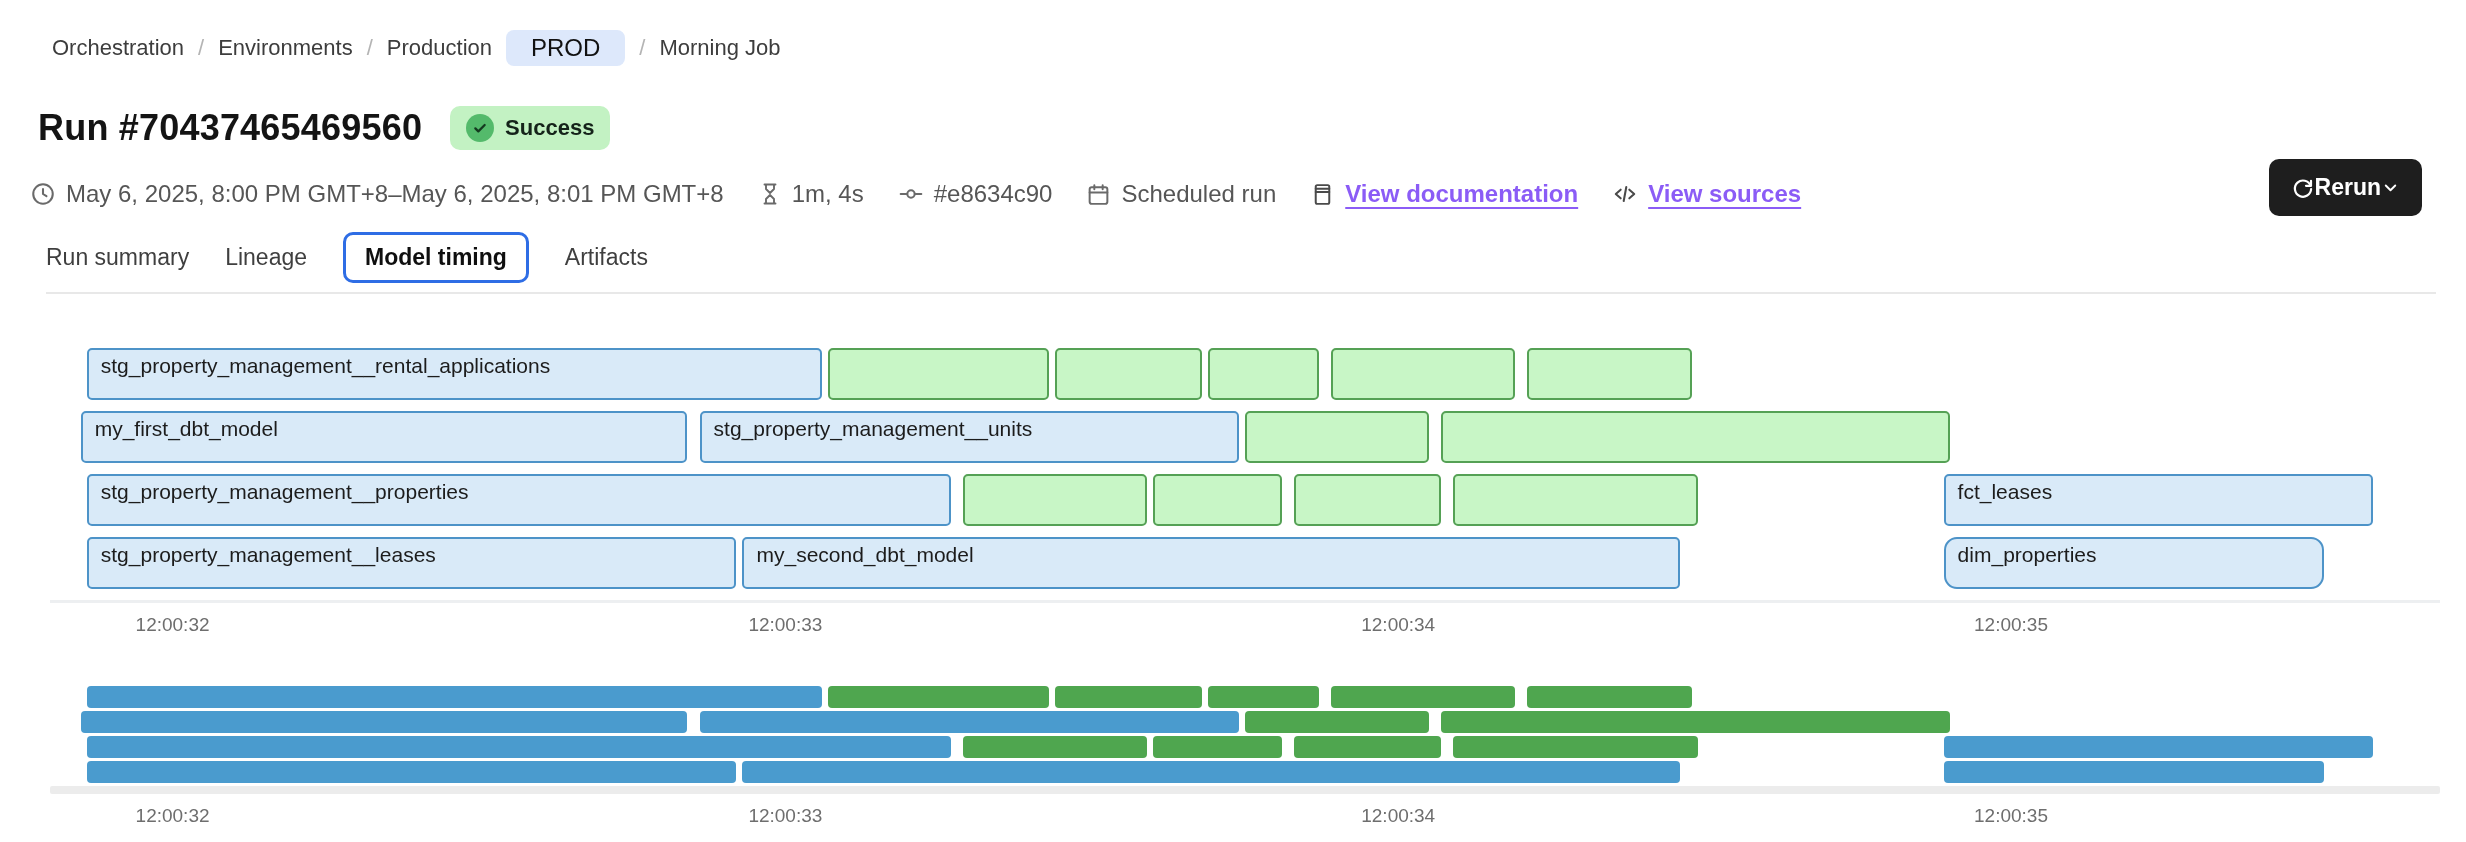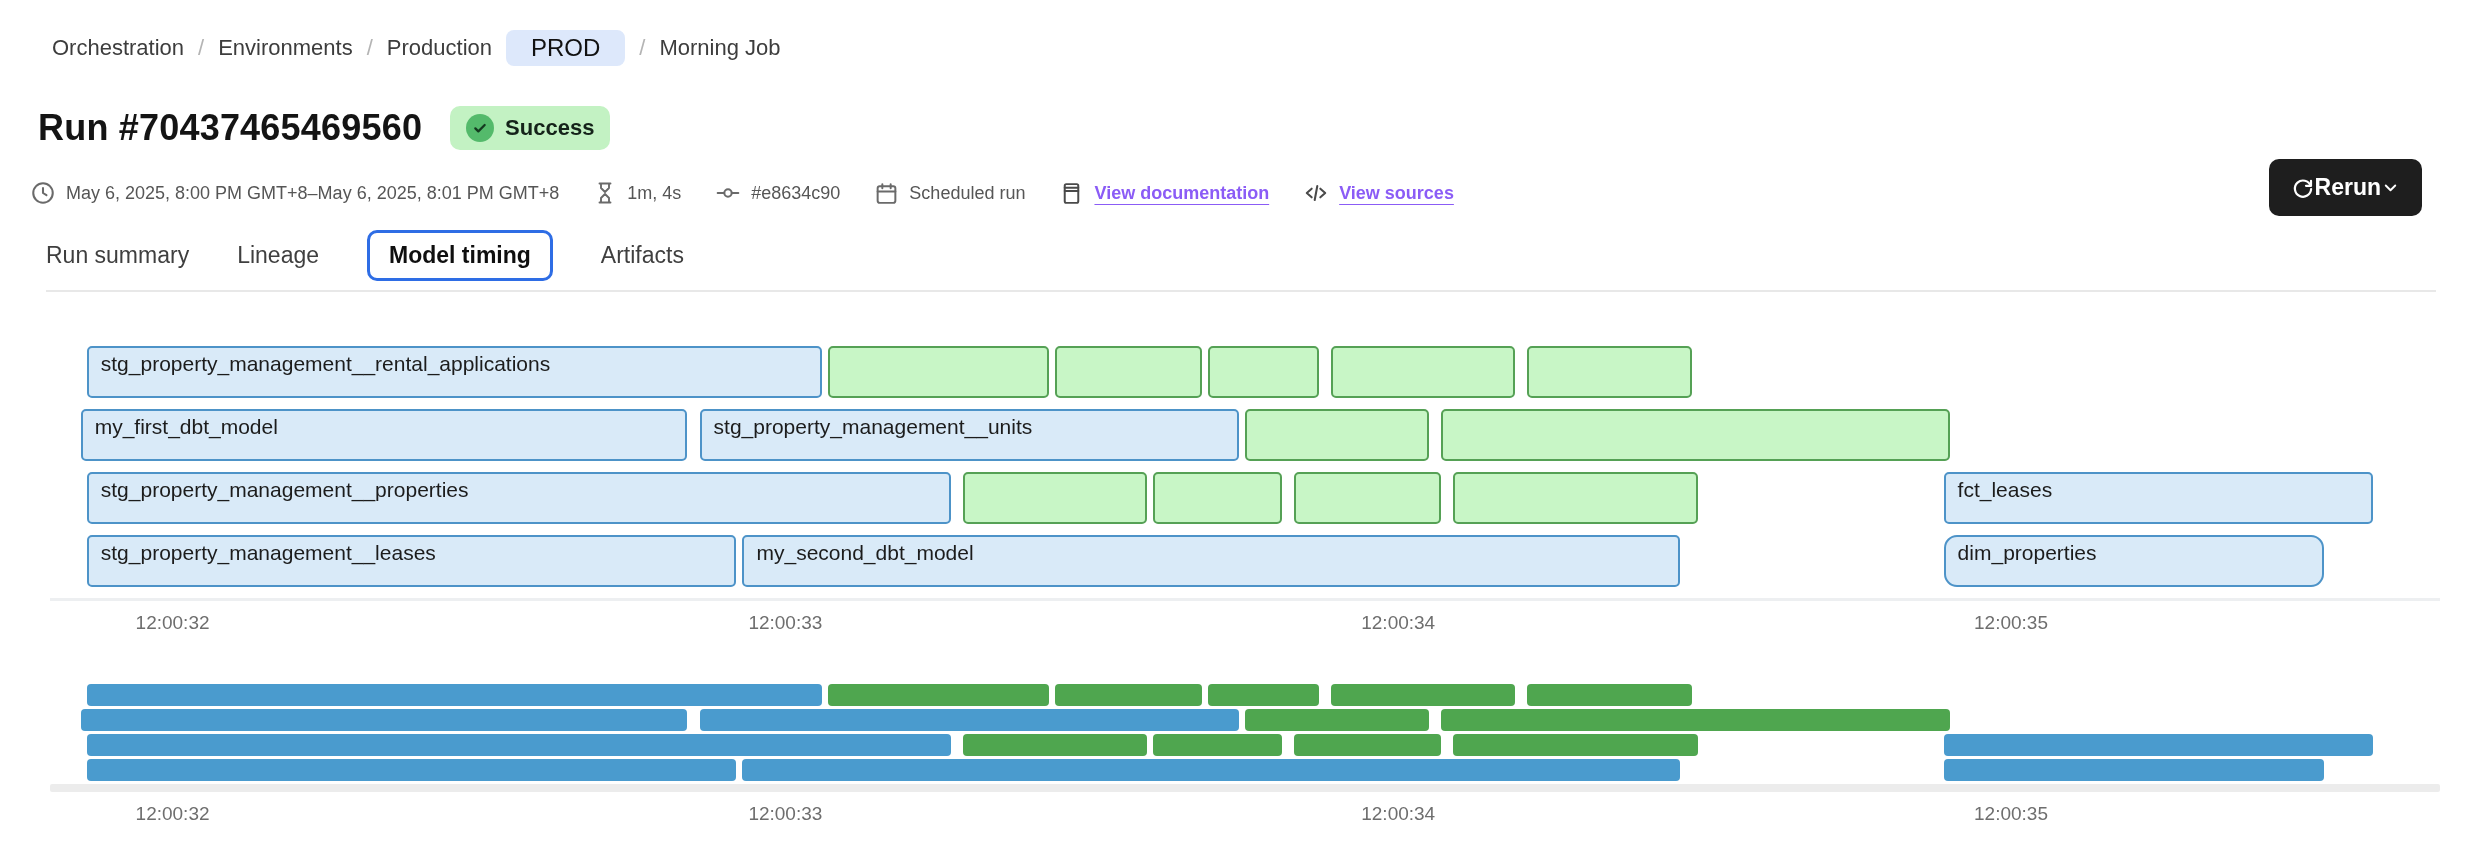--- a/index.html
+++ b/index.html
@@ -23,28 +23,28 @@
   .status-badge .dot { width: 28px; height: 28px; border-radius: 50%;
     background: var(--success-icon); display: flex; align-items: center; justify-content: center; }
 
   .rerun-btn { position: absolute; top: 129px; right: 44px; height: 57px;
     background: var(--rerun-bg); color: #fff; border: none; border-radius: 10px;
     display: flex; align-items: center; padding: 0 22px;
     font-family: inherit; font-size: 23px; font-weight: 700; cursor: pointer; }
 
   
   .meta-row { margin: 30px 0 0 30px; display: flex; align-items: center; gap: 34px;
-    font-size: 18px; color: #565656; }
+    font-size: 24px; color: #565656; }
   .meta-item { display: flex; align-items: center; gap: 10px; white-space: nowrap; }
   .meta-item svg { flex: 0 0 auto; }
   .meta-link { color: #8b5cf6; font-weight: 600; text-decoration: underline;
     text-underline-offset: 5px; cursor: pointer; }
 
   
-  .tabs { margin: 24px 30px 0 46px; display: flex; align-items: center; gap: 48px;
+  .tabs { margin: 24px 30px 0 46px; display: flex; align-items: center; gap: 36px;
     border-bottom: 2px solid #e8e8e8; padding-bottom: 9px; }
   .tab { font-size: 23px; color: #3f3f3f; font-weight: 500; cursor: pointer; padding: 9px 0; }
   .tab.active { border: 3px solid var(--accent-tab); border-radius: 10px;
     padding: 9px 19px; color: #0f0f0f; font-weight: 700; }
 
   
   .chart { margin: 54px 0 0 50px; width: 2390px; }
   .g-row { position: relative; height: 36px; margin-bottom: 27px; }
   .bar { position: absolute; top: 0; height: 52px; border-radius: 5px; border: 2px solid;
     font-size: 21px; line-height: 32px; color: #1c1c1c; padding-left: 12px;

